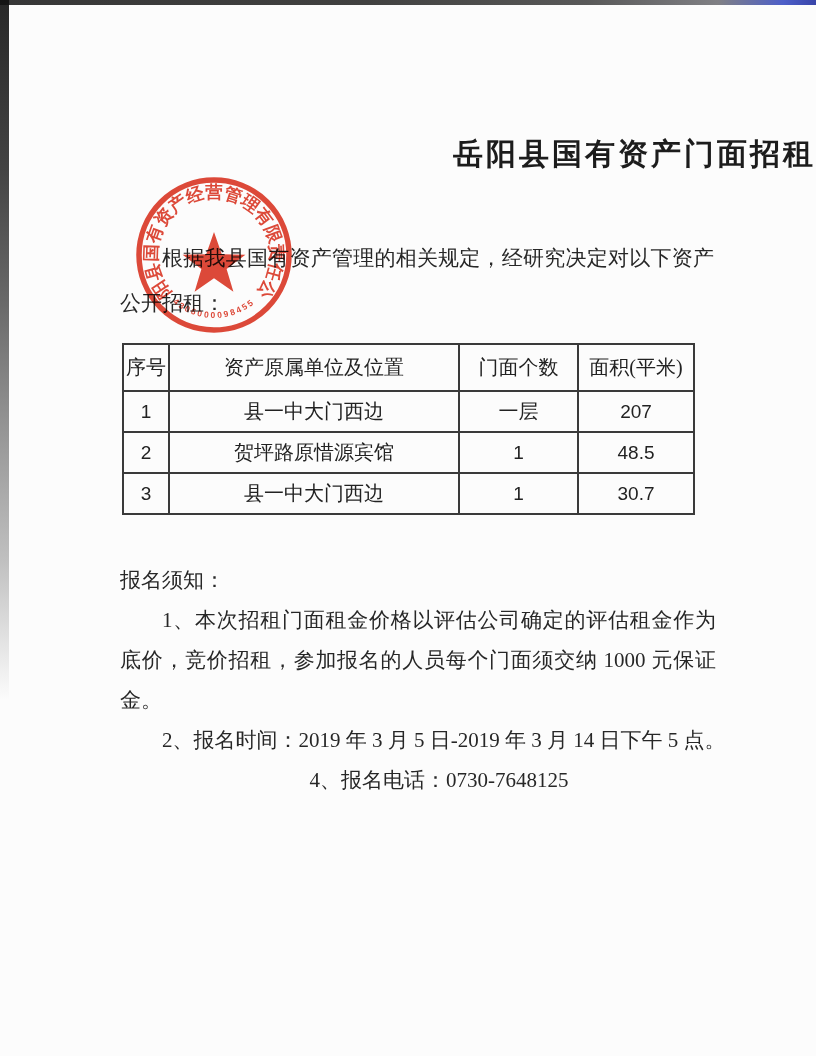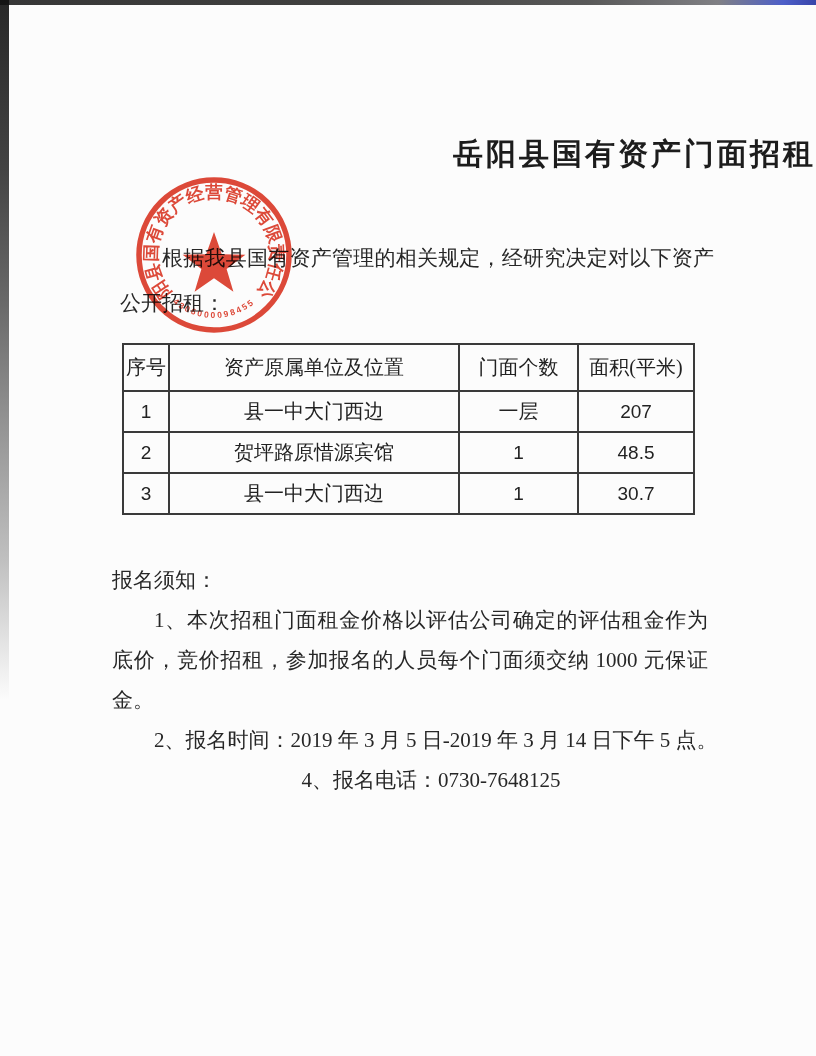--- a/index.html
+++ b/index.html
@@ -44,21 +44,21 @@
     width:571px; font-size:20px; color:#222;
   }
   table.assets th, table.assets td {
     border:2px solid #3a3a3a; text-align:center; vertical-align:middle;
     font-weight:400; padding:0;
   }
   table.assets th { height:45px; }
   table.assets td { height:39px; }
   .num { font-family:"Liberation Sans", sans-serif; font-size:19px; }
   .notes {
-    position:absolute; left:112px; top:560px; width:596px;
+    position:absolute; left:120px; top:560px; width:596px;
     font-size:21px; line-height:40px; color:#272727;
   }
   .notes p { margin:0; text-align:justify; }
   .notes p.indent { text-indent:2em; }
   .notes p.nowrap { white-space:nowrap; text-align:center; }
   .notes-heading { text-indent:0; }
 </style>
 </head>
 <body>
 

